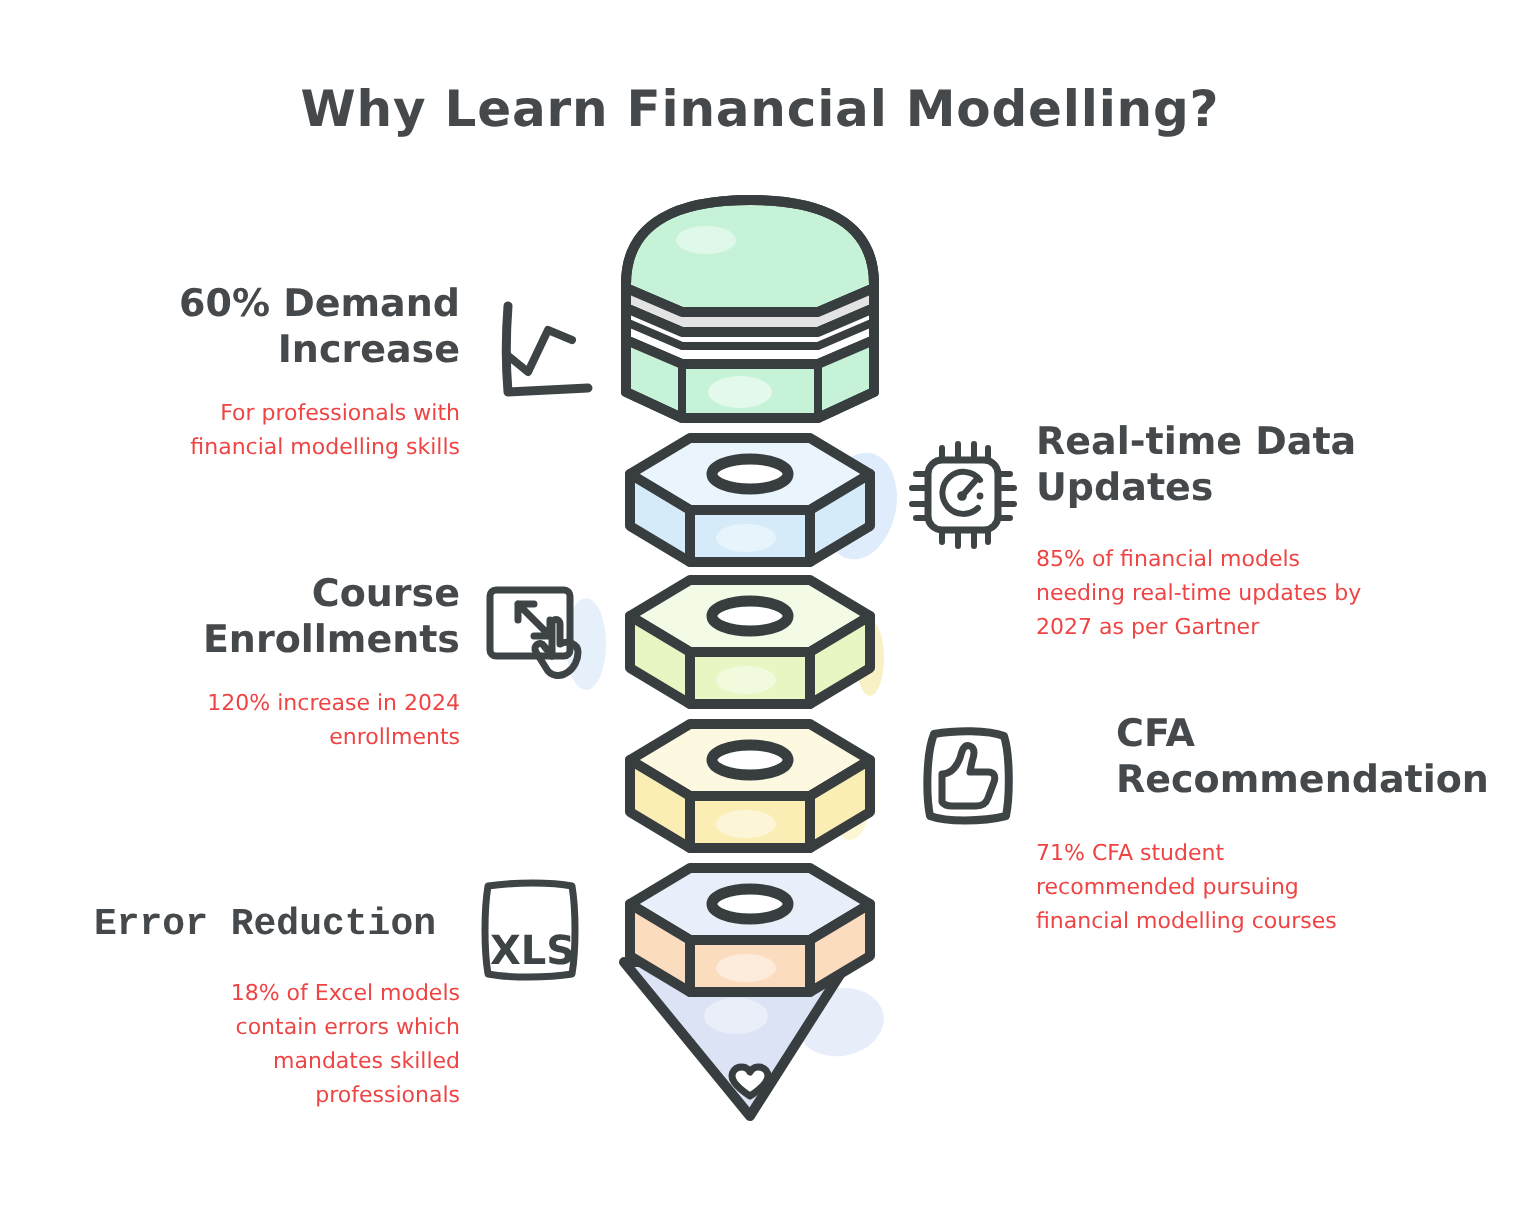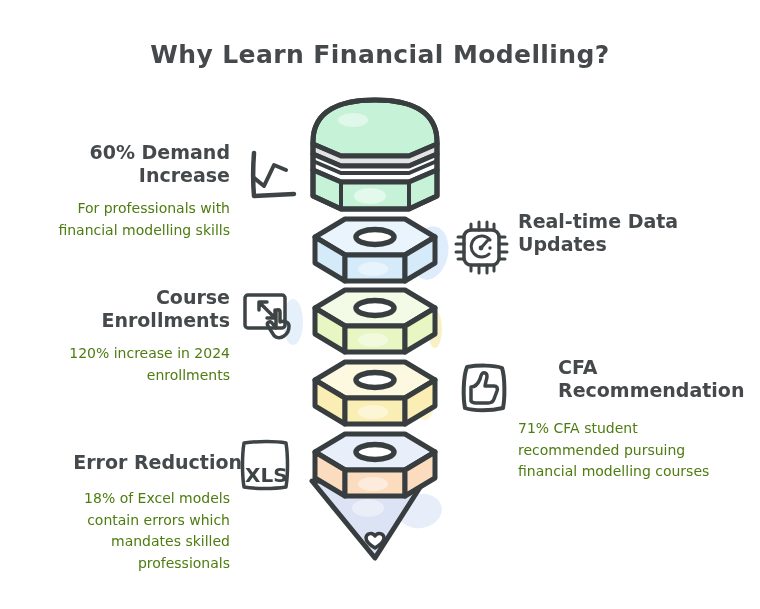--- a/index.html
+++ b/index.html
@@ -1,21 +1,21 @@
 <!DOCTYPE html>
 <html><head>
 <meta charset="utf-8">
 <style>
   html,body{margin:0;padding:0;background:#fff;}
   .stage{position:relative;width:760px;height:609px;background:#ffffff;overflow:hidden;
          font-family:"DejaVu Sans", sans-serif;padding-left:47px;}
   .abs{position:absolute;}
   .title{font-size:25px;font-weight:bold;color:#45494b;text-align:center;letter-spacing:.4px;margin:0;}
   .heading{font-weight:bold;font-size:19px;line-height:1.22;color:#45494b;white-space:pre;}
-  .desc{font-size:14px;line-height:1.55;color:#4d7c0f;white-space:pre;}
+  .desc{font-size:11px;line-height:1.55;color:#ef4444;white-space:pre;}
   .ta-r{text-align:right;}
   .ta-l{text-align:left;}
   .blob{position:absolute;border-radius:50%;}
   .ln{stroke:#383d3f;stroke-width:5;stroke-linejoin:round;}
   .hole{fill:#ffffff;stroke:#383d3f;stroke-width:5.5;}
   .edge{fill:none;stroke:#383d3f;stroke-width:4;stroke-linecap:round;}
   .sil{fill:none;stroke:#383d3f;stroke-width:5;stroke-linejoin:round;stroke-linecap:round;}
   .ic{fill:none;stroke:#3e4446;stroke-linecap:round;stroke-linejoin:round;}
   .patch{fill:#ffffff;stroke:none;}
   .xls-txt{font-family:"DejaVu Sans",sans-serif;font-size:20px;font-weight:600;fill:#3e4446;}
@@ -45,21 +45,21 @@
   <div class="abs heading ta-r" style="left:20px;top:286px;width:210px;">Course
 Enrollments</div>
   <svg class="abs" style="left:241px;top:287px;" width="58" height="62" viewBox="0 0 58 62">
     <rect class="ic" stroke-width="3.5" x="4" y="8" width="40" height="33" rx="3"></rect>
     <path class="ic" stroke-width="3.5" d="M18,15 L34,31 M18,15 L26,15 M18,15 L18,23 M34,31 L26,31 M34,31 L34,23"></path>
     <path class="ic" stroke-width="3.5" fill="#ffffff" d="M35,25 c0,-3 4,-3 4,0 l0,10 c4,-2 9,0 9,4 c0,4 -2,8 -5,10 c-4,3 -9,2 -11,-2 l-5,-8 c-2,-3 2,-6 4,-3 l4,5 Z"></path>
   </svg>
   <div class="abs desc ta-r" style="left:5px;top:343px;width:225px;">120% increase in 2024
 enrollments</div>
 
-  <div class="abs heading ta-r" style="left:32px;top:451px;width:210px;">Error Reduction</div>
+  <div class="abs heading ta-r" style="left:8px;top:451px;width:210px;font-family:Liberation Mono, monospace;">Error Reduction</div>
   <svg class="abs" style="left:236px;top:437px;" width="58" height="58" viewBox="0 0 58 58">
     <path class="ic" stroke-width="3.5" d="M8,6 C22,4 40,4 50,6 C52,18 52,38 50,50 C38,52 18,52 8,50 C6,38 6,18 8,6 Z"></path>
     <text class="xls-txt" x="9" y="45">XLS</text>
   </svg>
   <div class="abs desc ta-r" style="left:5px;top:488px;width:225px;">18% of Excel models
 contain errors which
 mandates skilled
 professionals</div>
 
   <svg class="abs" style="left:452px;top:217px;" width="60" height="62" viewBox="0 0 60 62">
@@ -68,20 +68,23 @@
                                          M19,48 V54 M27,48 V56 M35,48 V56 M42,48 V54
                                          M6,20 H12 M4,27 H12 M4,35 H12 M6,42 H12
                                          M47,20 H53 M47,27 H55 M47,35 H55 M47,42 H53"></path>
     <path class="ic" stroke-width="3" d="M37,37 A10.5,10.5 0 1 1 38,23"></path>
     <path class="ic" stroke-width="3" d="M29,31 L36,23"></path>
     <circle cx="29" cy="31" r="2.4" fill="#3e4446"></circle>
     <circle cx="38" cy="31" r="1.7" fill="#3e4446"></circle>
   </svg>
   <div class="abs heading ta-l" style="left:518px;top:210px;width:235px;">Real-time Data
 Updates</div>
+  <div class="abs desc ta-l" style="left:518px;top:271px;width:238px;">85% of financial models
+needing real-time updates by
+2027 as per Gartner</div>
 
   <svg class="abs" style="left:456px;top:360px;" width="58" height="60" viewBox="0 0 58 60">
     <path class="ic" stroke-width="4" d="M11,7 C22,5 38,5 46,8 C49,17 49,38 47,48 C35,51 17,51 9,48 C7,38 7,17 11,7 Z"></path>
     <path class="ic" stroke-width="3.5" d="M15,41 L15,27 C19,27 22,24 24,19 C25,15 26,12 29,13 C32,14 31,18 30,21 L29,26 L38,26 C41,26 42,28 41,31 L38,39 C37,42 35,43 32,43 L20,43 C18,43 16,42.5 15,41 Z"></path>
   </svg>
   <div class="abs heading ta-l" style="left:518px;top:356px;width:238px;margin-left:40px;">CFA
 Recommendation</div>
   <div class="abs desc ta-l" style="left:518px;top:418px;width:238px;">71% CFA student
 recommended pursuing
 financial modelling courses</div>

